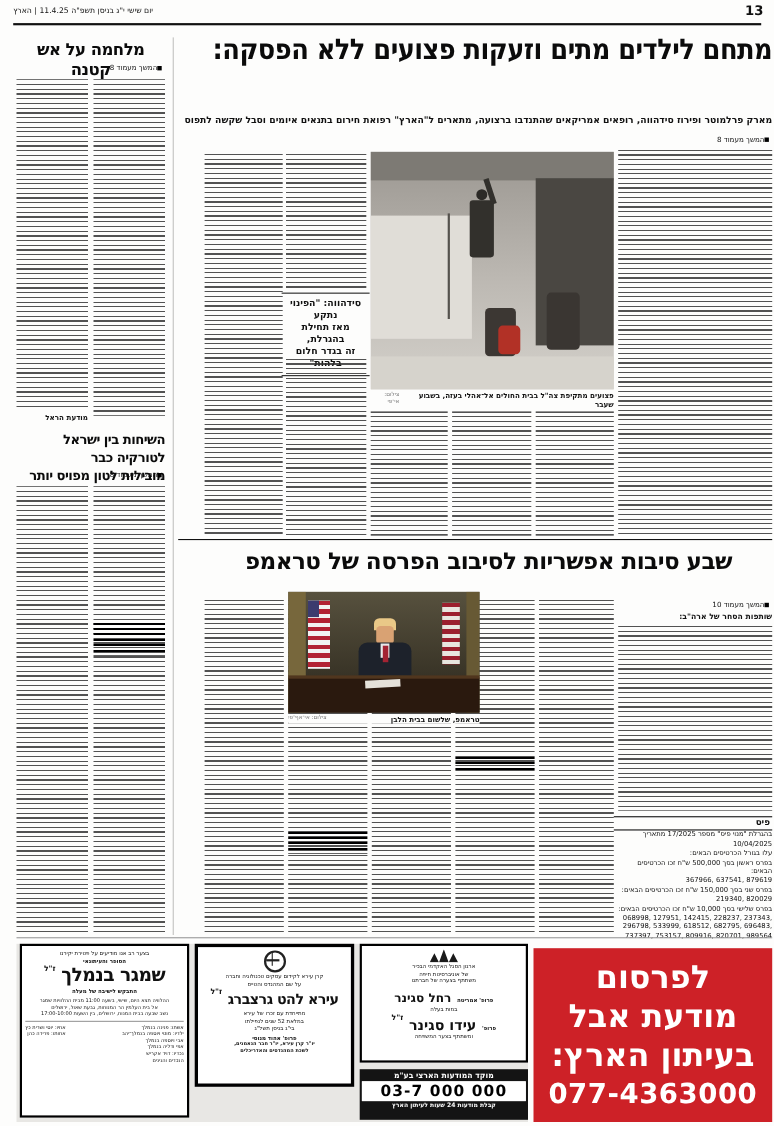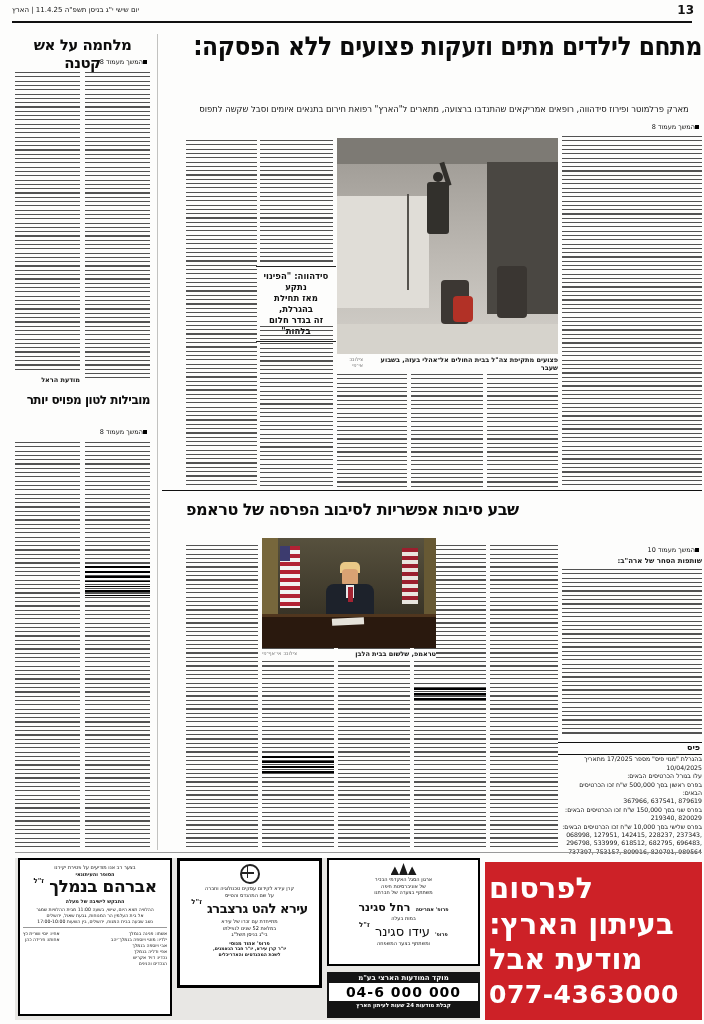--- a/index.html
+++ b/index.html
@@ -50,21 +50,21 @@
 
   <div class="abs" style="left:12px;top:6px;font-size:7px;direction:rtl;">יום שישי י"ג בניסן תשפ"ה 11.4.25 | הארץ</div>
   <div class="abs" style="right:10px;top:3px;font-size:12px;font-weight:bold;">13</div>
   <div class="rule" style="left:12px;top:21px;width:680px;height:2px;"></div>
 
   <div class="vrule" style="left:157px;top:34px;height:816px;"></div>
 
   <div class="abs hl serifish" style="left:120px;top:29px;width:582px;font-size:26px;line-height:35px;white-space:nowrap;">
     <div>מתחם לילדים מתים וזעקות פצועים ללא הפסקה:</div>
   </div>
-  <div class="abs" style="left:186px;top:104px;width:516px;text-align:center;font-size:8.4px;font-weight:normal;white-space:nowrap;">מארק פרלמוטר ופירוז סידהווה, רופאים אמריקאים שהתנדבו ברצועה, מתארים ל"הארץ" רפואת חירום בתנאים איומים וסבל שקשה לתפוס</div>
+  <div class="abs" style="left:186px;top:104px;width:516px;text-align:center;font-size:8.4px;font-weight:bold;white-space:nowrap;">מארק פרלמוטר ופירוז סידהווה, רופאים אמריקאים שהתנדבו ברצועה, מתארים ל"הארץ" רפואת חירום בתנאים איומים וסבל שקשה לתפוס</div>
 
   <div class="abs marker" style="left:562px;top:123px;width:140px;text-align:right;">
     <span class="sq"></span><span>המשך מעמוד 8</span>
   </div>
   <div class="tx" style="left:562px;top:136px;width:140px;height:351px;"></div>
 
   <div class="tx" style="left:260px;top:140px;width:73px;height:124px;"></div>
   <div class="abs quote" style="left:256px;top:266px;width:80px;">
     <div>סידהווה: "הפינוי נתקע</div>
     <div>מאז תחילת בהגרלת,</div>
@@ -90,21 +90,21 @@
     <span class="cap">פצועים מתקיפת צה"ל בבית החולים אל־אהלי בעזה, בשבוע שעבר</span>
     <span class="credit">צילום: אי־פי</span>
   </div>
 
   <div class="tx" style="left:337px;top:374px;width:70px;height:113px;"></div>
   <div class="tx" style="left:411px;top:374px;width:72px;height:113px;"></div>
   <div class="tx" style="left:487px;top:374px;width:71px;height:113px;"></div>
 
   <div class="rule" style="left:162px;top:490px;width:540px;height:1px;"></div>
 
-  <div class="abs hl" style="left:186px;top:496px;width:516px;text-align:left;font-size:16px;line-height:28px;white-space:nowrap;">שבע סיבות אפשריות לסיבוב הפרסה של טראמפ</div>
+  <div class="abs hl" style="left:186px;top:496px;width:516px;text-align:center;font-size:21px;line-height:28px;white-space:nowrap;">שבע סיבות אפשריות לסיבוב הפרסה של טראמפ</div>
 
   <div class="tx" style="left:186px;top:545px;width:72px;height:303px;"></div>
   <div class="tx" style="left:262px;top:545px;width:72px;height:303px;"></div>
   <div class="tx" style="left:338px;top:545px;width:72px;height:303px;"></div>
   <div class="tx" style="left:414px;top:545px;width:72px;height:303px;"></div>
   <div class="tx" style="left:490px;top:545px;width:68px;height:303px;"></div>
   <div class="txb" style="left:262px;top:756px;width:72px;height:20px;"></div>
   <div class="txb" style="left:414px;top:688px;width:72px;height:12px;"></div>
 
   <div class="abs marker" style="left:562px;top:546px;width:140px;text-align:right;">
@@ -149,37 +149,38 @@
 
   <div class="abs hl" style="left:15px;top:36px;width:135px;text-align:center;font-size:15px;">מלחמה על אש קטנה</div>
   <div class="abs marker" style="left:15px;top:58px;width:135px;text-align:right;">
     <span class="sq"></span><span>המשך מעמוד 8</span>
   </div>
   <div class="tx" style="left:85px;top:72px;width:65px;height:306px;"></div>
   <div class="tx" style="left:15px;top:72px;width:65px;height:300px;"></div>
   <div class="abs" style="left:15px;top:376px;width:65px;text-align:right;font-size:6.5px;font-weight:bold;">מודעת הראל</div>
 
   <div class="abs hl" style="left:15px;top:392px;width:135px;text-align:right;font-size:12px;line-height:16px;">
+    <div>השיחות בין ישראל לטורקיה כבר</div>
     <div>מובילות לטון מפויס יותר</div>
   </div>
   <div class="abs marker" style="left:15px;top:428px;width:135px;text-align:right;">
     <span class="sq"></span><span>המשך מעמוד 8</span>
   </div>
   <div class="tx" style="left:85px;top:442px;width:65px;height:406px;"></div>
   <div class="tx" style="left:15px;top:442px;width:65px;height:406px;"></div>
   <div class="txb" style="left:85px;top:566px;width:65px;height:30px;"></div>
 
   <div class="rule" style="left:15px;top:852px;width:687px;height:1px;background:#999;"></div>
   <div class="abs adstrip-bg" style="left:15px;top:858px;width:465px;height:162px;"></div>
 
   <div class="abs notice" style="left:18px;top:858px;width:154px;height:158px;padding:4px 3px;">
     <div class="t5">בצער רב אנו מודיעים על פטירת יקירנו</div>
     <div class="t5" style="font-weight:bold;">הסופר והעיתונאי</div>
     <div>
-      <span class="name-big">אברהם בנמלך</span>
+      <span class="name-big">שמגר בנמלך</span>
       <span class="zl">ז"ל</span>
     </div>
     <div class="t5" style="font-weight:bold;margin:2px 0;">התבקש לישיבה של מעלה</div>
     <div class="t45">ההלוויה תצא היום, שישי, בשעה 11:00 מבית ההלוויות שמגר</div>
     <div class="t45">אל בית העלמין הר המנוחות, גבעת שאול, ירושלים</div>
     <div class="t45" style="margin-bottom:3px;border-bottom:1px solid #999;padding-bottom:2px;">נשב שבעה בבית המנוח, ירושלים, בין השעות 17:00-10:00</div>
     <div style="display:flex;justify-content:space-between;text-align:right;">
       <div class="t45">
         <div>אשתו: פנינה בנמלך</div>
         <div>ילדיו: מוטי ויוספה בנמלך־יהב</div>
@@ -219,32 +220,32 @@
     <div class="t5">ארגון הסגל האקדמי הבכיר</div>
     <div class="t5">של אוניברסיטת חיפה</div>
     <div class="t5">משתתף בצערה של חברתנו</div>
     <div>
       <span class="t5" style="font-weight:bold;">פרופ' אמריטה</span>
       <span style="font-size:11px;font-weight:bold;">רחל סגינר</span>
     </div>
     <div class="t5">במות בעלה</div>
     <div>
       <span class="t5" style="font-weight:bold;">פרופ'</span>
-      <span style="font-size:13px;font-weight:normal;">עידו סגינר</span>
+      <span style="font-size:13px;font-weight:bold;">עידו סגינר</span>
       <span class="zl">ז"ל</span>
     </div>
     <div class="t5">ומשתתף בצער המשפחה</div>
   </div>
 
   <div class="abs hotline" style="left:327px;top:972px;width:153px;height:46px;">
     <div style="font-size:7px;font-weight:bold;">מוקד המודעות הארצי בע"מ</div>
-    <div class="hphone">04-6 000 000</div>
+    <div class="hphone">03-7 000 000</div>
     <div style="font-size:5.5px;font-weight:bold;">קבלת מודעות 24 שעות לעיתון הארץ</div>
   </div>
 
-  <div class="abs redad" style="left:485px;top:862px;width:217px;height:158px;align-items:flex-end;">
+  <div class="abs redad" style="left:485px;top:862px;width:217px;height:158px;">
     <div class="l">לפרסום</div>
+    <div class="l">מודעת אבל</div>
     <div class="l">בעיתון הארץ:</div>
-    <div class="l">מודעת אבל</div>
     <div class="ph">077-4363000</div>
   </div>
 
 </div>
 
 </body></html>

